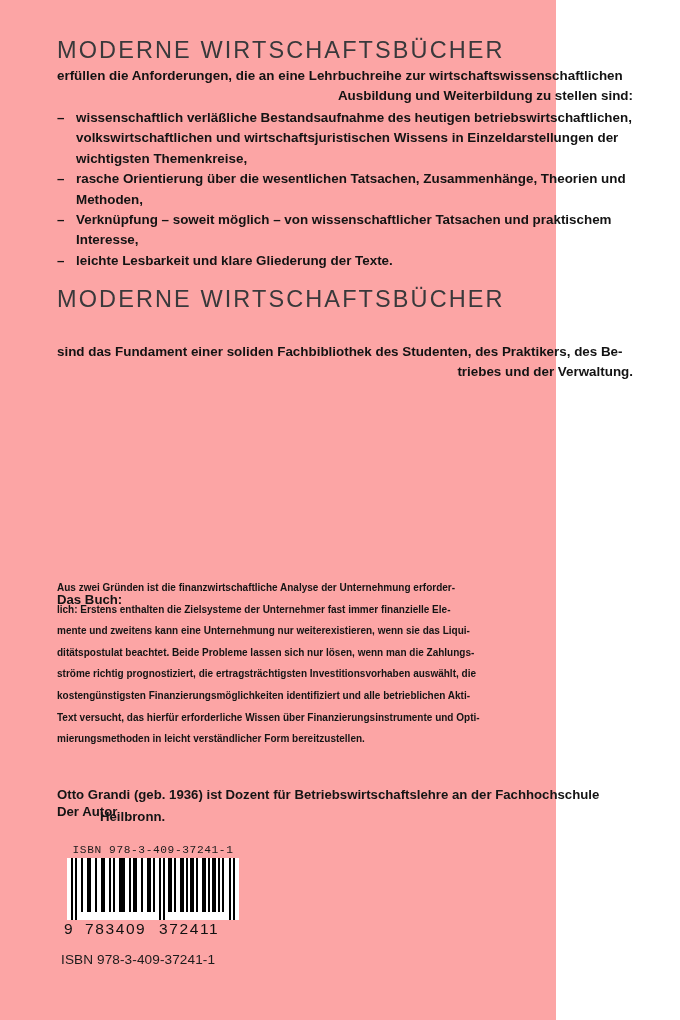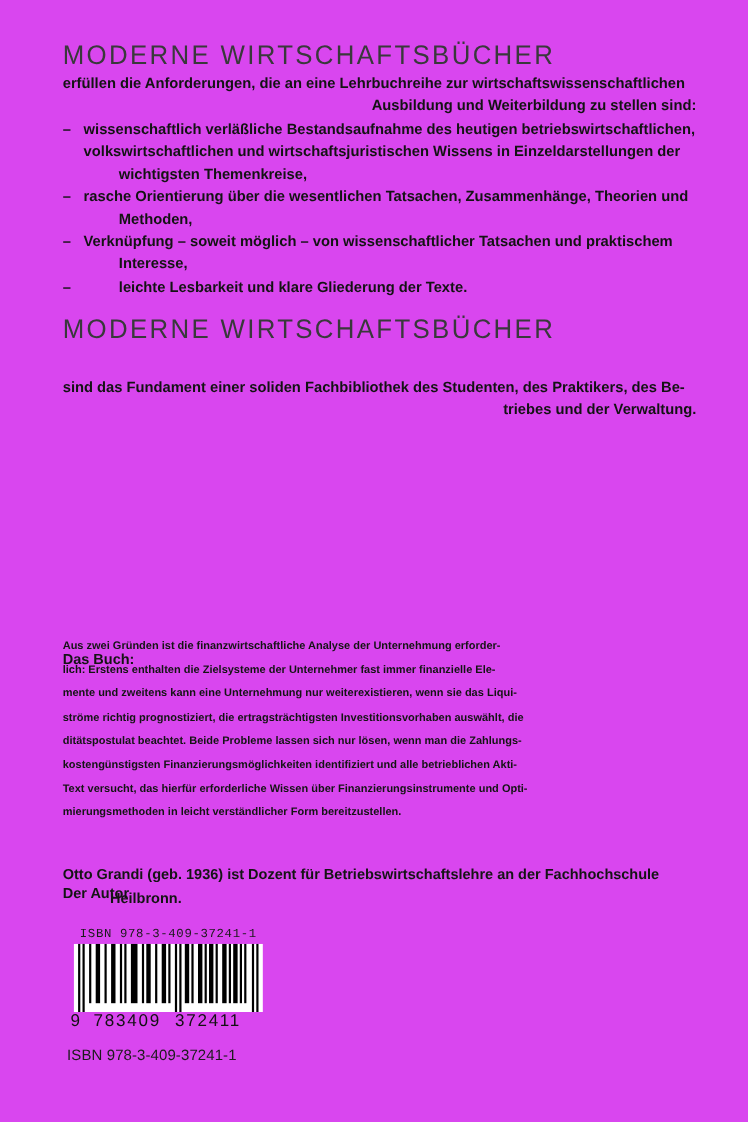--- a/index.html
+++ b/index.html
@@ -11,23 +11,23 @@
     width: 680px;
     height: 1020px;
     overflow: hidden;
     font-family: "Liberation Sans", sans-serif;
     color: #141414;
     -webkit-font-smoothing: antialiased;
   }
 
   .page {
     position: relative;
-    width: 680px;
+    width: 556px;
     height: 1020px;
-    background: #d946ef;
+    background: #fca5a5;
     box-sizing: border-box;
   }
 
   
   .series-heading {
     position: absolute;
     left: 57px;
     font-family: "Liberation Sans", sans-serif;
     font-weight: 300;
     font-size: 23.5px;
@@ -74,21 +74,21 @@
     padding-left: 19px;
     text-align: justify;
     text-justify: inter-word;
     margin-bottom: 0;
   }
   .dash-item .dash {
     position: absolute;
     left: 0;
     top: 0;
   }
-  .dash-item .line-last { text-align: left; margin-left: 32px; }
+  .dash-item .line-last { text-align: left; }
 
   
   .blurb {
     position: absolute;
     left: 57px;
     width: 576px;
   }
   #blurb-label {
     top: 556px;
     font-size: 13.2px;
@@ -219,22 +219,22 @@
     <p>sind das Fundament einer soliden Fachbibliothek des Studenten, des Praktikers, des Be-</p>
     <p class="last">triebes und der Verwaltung.</p>
   </div>
 
   <div class="blurb" id="blurb-label">Das Buch:</div>
 
   <div class="blurb" id="blurb-body">
     <div>Aus zwei Gründen ist die finanzwirtschaftliche Analyse der Unternehmung erforder-</div>
     <div>lich: Erstens enthalten die Zielsysteme der Unternehmer fast immer finanzielle Ele-</div>
     <div>mente und zweitens kann eine Unternehmung nur weiterexistieren, wenn sie das Liqui-</div>
+    <div>ditätspostulat beachtet.  Beide Probleme lassen sich nur lösen, wenn man die Zahlungs-</div>
     <div>ströme richtig prognostiziert, die ertragsträchtigsten Investitionsvorhaben auswählt, die</div>
-    <div>ditätspostulat beachtet.  Beide Probleme lassen sich nur lösen, wenn man die Zahlungs-</div>
     <div>kostengünstigsten Finanzierungsmöglichkeiten identifiziert und alle betrieblichen Akti-</div>
     <div>Text versucht, das hierfür erforderliche Wissen über Finanzierungsinstrumente und Opti-</div>
     <div class="tail">mierungsmethoden in leicht verständlicher Form bereitzustellen.</div>
   </div>
 
   <div class="blurb" id="author-label">Der Autor</div>
 
   <div class="blurb" id="author-body">
     <div>Otto Grandi (geb. 1936) ist Dozent für Betriebswirtschaftslehre an der Fachhochschule</div>
     <div class="tail">Heilbronn.</div>

